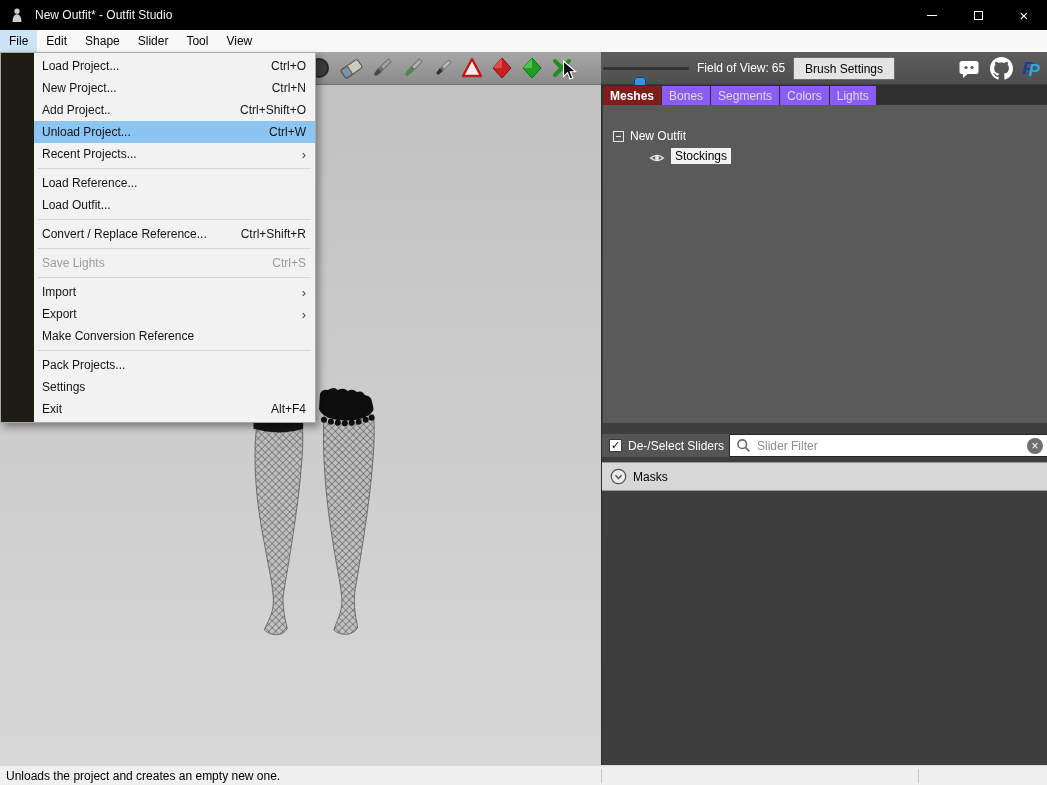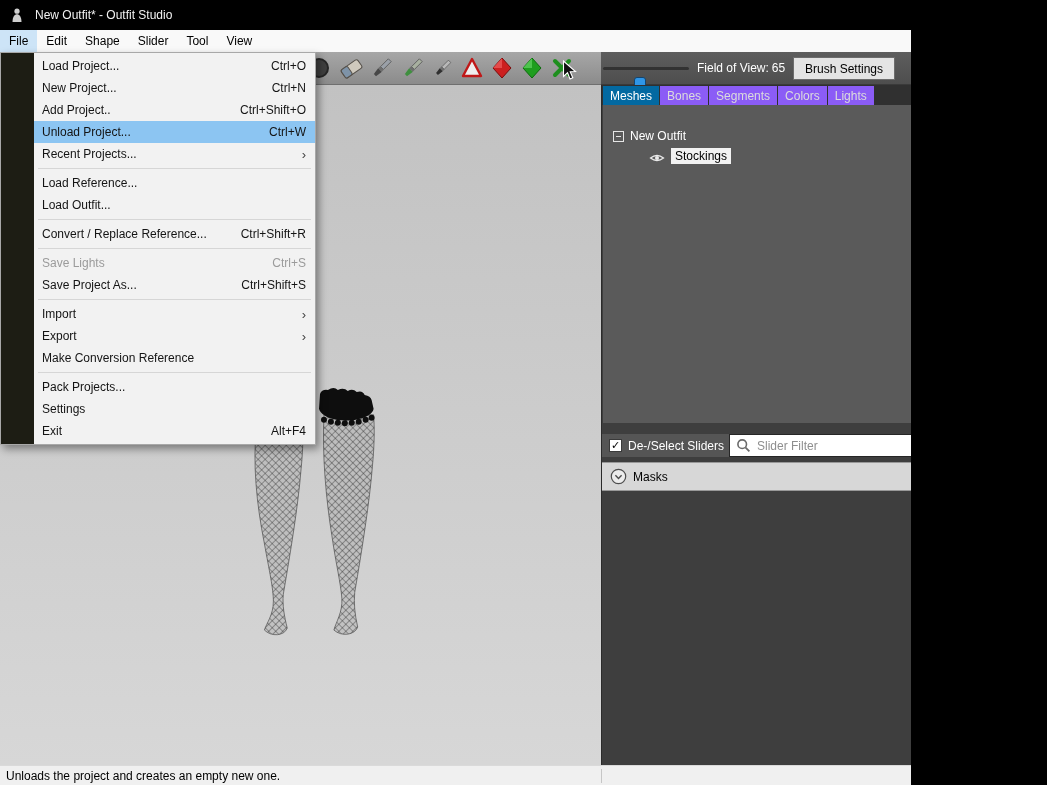--- a/index.html
+++ b/index.html
@@ -1,18 +1,18 @@
 <!DOCTYPE html>
 <html><head>
 <meta charset="utf-8">
 <style>
   * { box-sizing: border-box; margin: 0; padding: 0; }
   html,body { width:1047px; height:785px; overflow:hidden; }
   body { font-family:"Liberation Sans","DejaVu Sans",sans-serif; font-size:12px; background:#000; }
-  .app { position:relative; width:911px; height:785px; overflow:hidden; }
+  .app { position:relative; width:1047px; height:785px; overflow:hidden; }
 
   
   .titlebar { position:absolute; left:0; top:0; width:1047px; height:30px; background:#000; color:#fff;
               display:flex; align-items:center; }
   .app-icon { margin-left:9px; width:16px; height:16px; flex:none; }
   .title-text { margin-left:10px; font-size:12px; color:#f2f2f2; }
   .win-controls { margin-left:auto; display:flex; height:100%; }
   .win-btn { width:46px; height:100%; display:flex; align-items:center; justify-content:center; color:#fff; cursor:default; }
   .minimize-glyph { width:10px; height:1px; background:#fff; }
   .maximize-glyph { width:9px; height:9px; border:1px solid #fff; }
@@ -46,21 +46,21 @@
   
   .viewport { position:absolute; left:0; top:85px; width:601px; height:680px;
               background:linear-gradient(#c2c2c2,#d7d7d7); }
   .stockings { position:absolute; left:240px; top:300px; width:160px; height:258px; }
 
   
   .right-panel { position:absolute; left:601px; top:85px; width:446px; height:680px; background:#3e3e3e;
                  border-left:1px solid #2b2b2b; }
   .tabs { position:absolute; left:0; top:0; width:100%; height:20px; background:#303030; display:flex; padding-left:1px; }
   .tab { height:19px; margin:1px 1px 0 0; padding:0 7px; display:flex; align-items:center; background:#8b5cf6; color:#dcdcdc; }
-  .tab.active { background:#0369a1; color:#fff; }
+  .tab.active { background:#7f1d1d; color:#fff;font-weight:bold; }
   .tree { position:absolute; left:1px; top:20px; width:444px; height:318px; background:#5a5a5a; color:#fff; }
   .tree-row { position:absolute; display:flex; align-items:center; gap:6px; }
   .expander-box { width:11px; height:11px; border:1px solid #e6e6e6; display:flex; align-items:center; justify-content:center; }
   .expander-minus { width:5px; height:1px; background:#e6e6e6; }
   .sel-chip { background:#f2f2f2; color:#000; padding:1px 4px; }
 
   .filter-row { position:absolute; left:0; top:349px; width:446px; height:23px; display:flex; }
   .filter-left { width:127px; height:23px; background:#555; display:flex; align-items:center; gap:6px;
                  padding-left:7px; color:#fff; flex:none; }
   .checkbox { width:13px; height:13px; background:#fff; border:1px solid #3a3a3a; display:flex;
@@ -338,24 +338,20 @@
     <div class="sep"></div>
     <div class="mi">
       <span>Convert / Replace Reference...</span>
       <span class="mi-short">Ctrl+Shift+R</span>
     </div>
     <div class="sep"></div>
     <div class="mi dis">
       <span>Save Lights</span>
       <span class="mi-short">Ctrl+S</span>
     </div>
-    <div class="mi">
-      <span>Save Project As...</span>
-      <span class="mi-short">Ctrl+Shift+S</span>
-    </div>
     <div class="sep"></div>
     <div class="mi">
       <span>Import</span>
       <span class="mi-arrow">›</span>
     </div>
     <div class="mi">
       <span>Export</span>
       <span class="mi-arrow">›</span>
     </div>
     <div class="mi">

